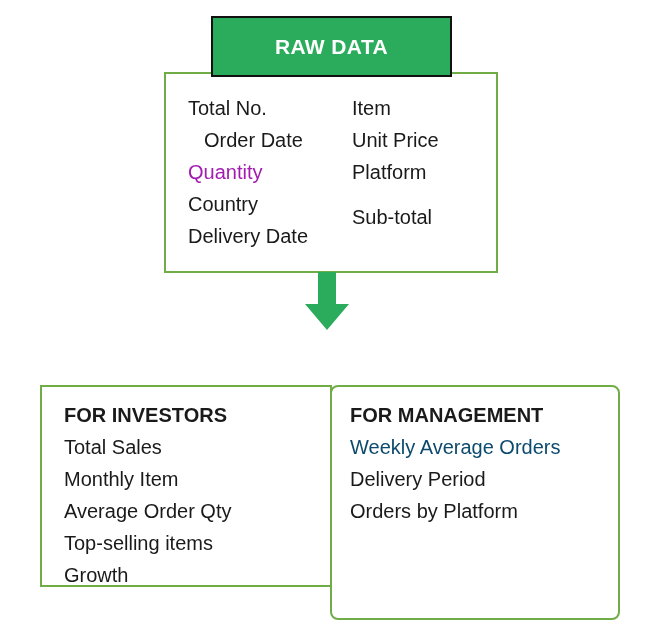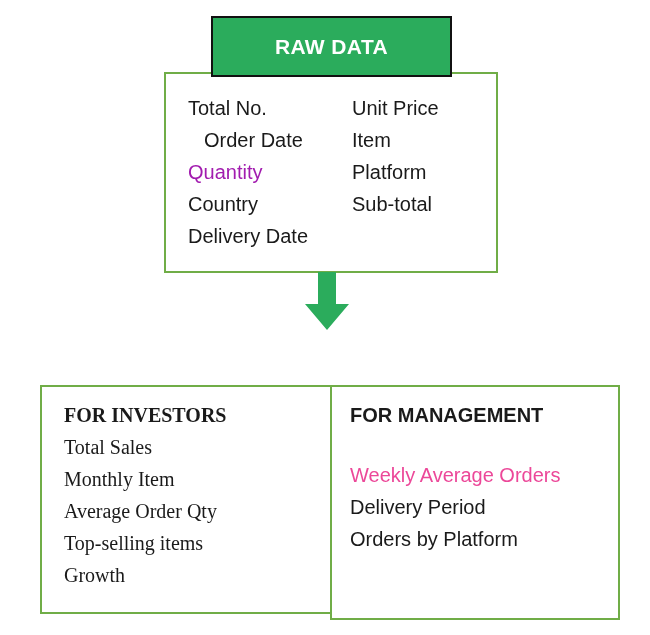--- a/index.html
+++ b/index.html
@@ -53,21 +53,21 @@
   }
 
   #raw-data-panel {
     left: 164px; top: 72px;
     width: 334px; height: 201px;
     z-index: 2;
   }
 
   #investors-panel {
     left: 40px; top: 385px;
-    width: 292px; height: 229px; font-family: Liberation Serif, serif;
+    width: 292px; height: 202px;
   }
   #management-panel {
     left: 330px; top: 385px;
     width: 290px; height: 235px;
   }
 
   
   .field-list {
     position: absolute;
     margin: 0;
@@ -108,24 +108,24 @@
 
   <div class="panel" id="raw-data-panel" style="border-color: rgb(112, 173, 71);">
     <ul class="field-list" id="raw-col-left">
       <li class="field-item" style="color: rgb(26, 26, 26);">Total No.</li>
       <li class="field-item" style="color: rgb(26, 26, 26); margin-left: 16px;">Order Date</li>
       <li class="field-item" style="color: #a21caf;">Quantity</li>
       <li class="field-item" style="color: rgb(26, 26, 26);">Country</li>
       <li class="field-item" style="color: rgb(26, 26, 26);">Delivery Date</li>
     </ul>
     <ul class="field-list" id="raw-col-right">
+      <li class="field-item" style="color: rgb(26, 26, 26);">Item</li>
       <li class="field-item" style="color: rgb(26, 26, 26);">Unit Price</li>
-      <li class="field-item" style="color: rgb(26, 26, 26);">Item</li>
       <li class="field-item" style="color: rgb(26, 26, 26);">Platform</li>
-      <li class="field-item" style="color: rgb(26, 26, 26);">Sub-total</li>
+      <li class="field-item" style="color: rgb(26, 26, 26); margin-top: 13px;">Sub-total</li>
     </ul>
   </div>
 
   <div class="banner" id="raw-data-banner" style="background: rgb(43, 172, 92); border-color: rgb(17, 17, 17);">
     <span class="banner-label" style="color: rgb(255, 255, 255);">RAW DATA</span>
   </div>
 
   <svg id="flow-arrow" viewBox="0 0 46 60">
     <polygon points="14,0 32,0 32,32 45,32 23,58 1,32 14,32" fill="#2BAC5C"></polygon>
   </svg>
@@ -134,23 +134,23 @@
     <ul class="field-list" id="investors-list">
       <li class="field-item heading" style="color: rgb(26, 26, 26);">FOR INVESTORS</li>
       <li class="field-item" style="color: rgb(26, 26, 26);">Total Sales</li>
       <li class="field-item" style="color: rgb(26, 26, 26);">Monthly Item</li>
       <li class="field-item" style="color: rgb(26, 26, 26);">Average Order Qty</li>
       <li class="field-item" style="color: rgb(26, 26, 26);">Top-selling items</li>
       <li class="field-item" style="color: rgb(26, 26, 26);">Growth</li>
     </ul>
   </div>
 
-  <div class="panel" id="management-panel" style="border-color: rgb(112, 173, 71);">
+  <div class="panel" id="management-panel" style="border-color: rgb(112, 173, 71); border-radius: 8px;">
     <ul class="field-list" id="management-list">
       <li class="field-item heading" style="color: rgb(26, 26, 26);">FOR MANAGEMENT</li>
-      <li class="field-item" style="color: #ec4899; margin-top: 28px;">Weekly Average Orders</li>
+      <li class="field-item" style="color: #0c4a6e;">Weekly Average Orders</li>
       <li class="field-item" style="color: rgb(26, 26, 26);">Delivery Period</li>
       <li class="field-item" style="color: rgb(26, 26, 26);">Orders by Platform</li>
     </ul>
   </div>
 
 
 </div>
 
 </body></html>

